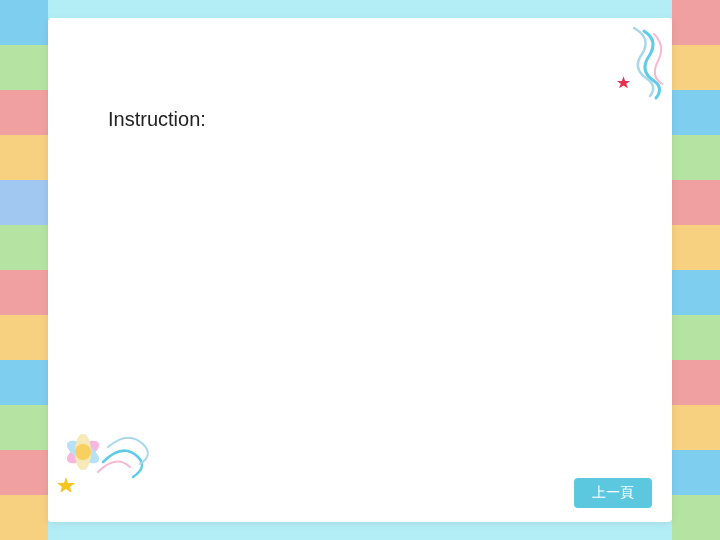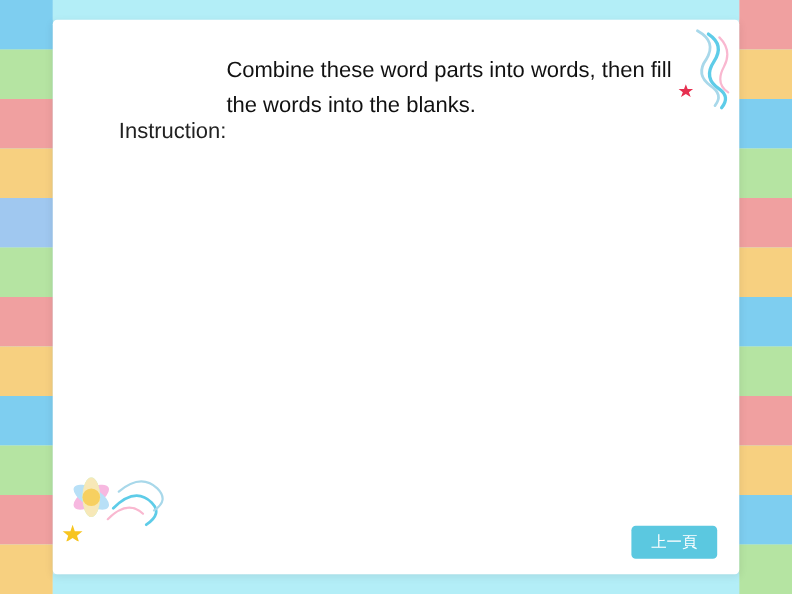--- a/index.html
+++ b/index.html
@@ -163,23 +163,20 @@
 
       <path d="M70,5 Q85,15 75,30 Q65,45 80,55 Q90,62 82,72" stroke="#5ecce8" stroke-width="3" fill="none" stroke-linecap="round"></path>
       <path d="M60,2 Q78,12 68,28 Q58,42 72,52 Q84,60 76,70" stroke="#a8d8ea" stroke-width="2.5" fill="none" stroke-linecap="round"></path>
       <path d="M80,8 Q92,20 84,35 Q76,50 88,58" stroke="#f9b8d0" stroke-width="2" fill="none" stroke-linecap="round"></path>
 
       <polygon points="50,62 53,70 62,70 55,75 58,83 50,78 42,83 45,75 38,70 47,70" fill="#e63050" transform="scale(0.55) translate(40,30)"></polygon>
     </svg>
 
     <div class="instruction-label">Instruction:</div>
 
-    <div class="instruction-text">
-      <span>Combine  these  word  parts  into words,  then  fill  the  words  into  the blanks.</span>
-    </div>
 
     <svg class="svg-deco" style="bottom:30px;left:0px;width:130px;height:110px;" viewBox="0 0 130 110">
 
       <ellipse cx="35" cy="70" rx="18" ry="8" fill="#f7b8e0" transform="rotate(-30,35,70)"></ellipse>
       <ellipse cx="35" cy="70" rx="18" ry="8" fill="#b8e0f7" transform="rotate(30,35,70)"></ellipse>
       <ellipse cx="35" cy="70" rx="18" ry="8" fill="#b8f7c8" transform="rotate(90,35,70)"></ellipse>
       <ellipse cx="35" cy="70" rx="18" ry="8" fill="#f7e8b8" transform="rotate(-90,35,70)"></ellipse>
       <circle cx="35" cy="70" r="8" fill="#f7d060"></circle>
 
       <path d="M55,80 Q75,60 90,75 Q100,85 85,95" stroke="#5ecce8" stroke-width="2.5" fill="none" stroke-linecap="round"></path>

